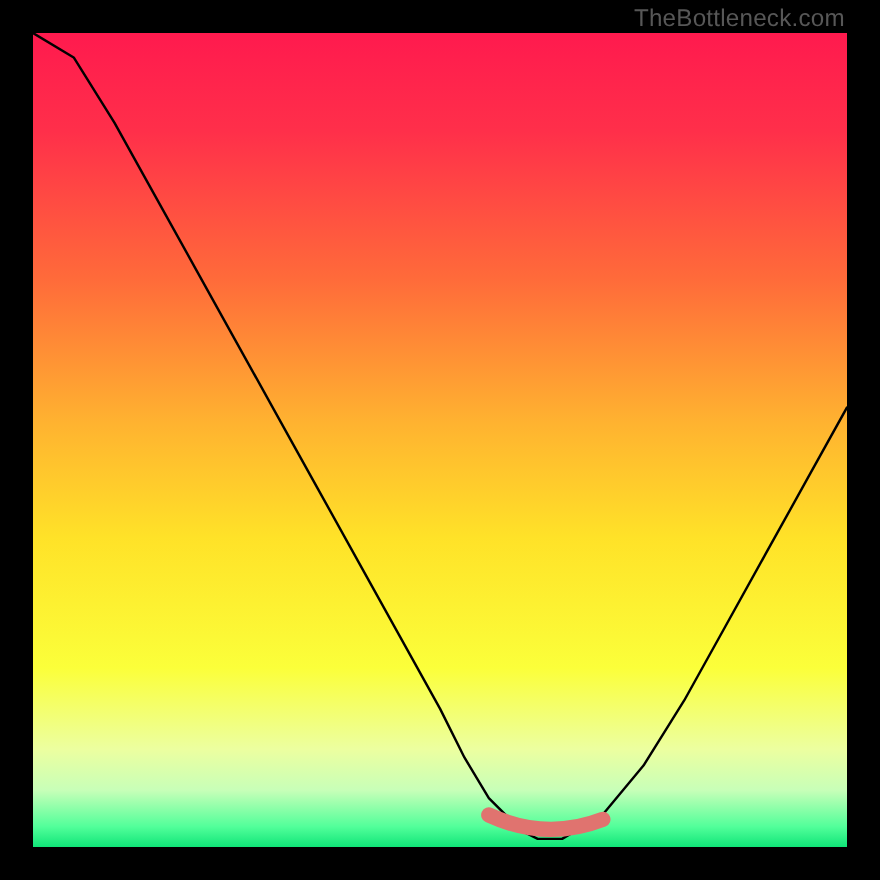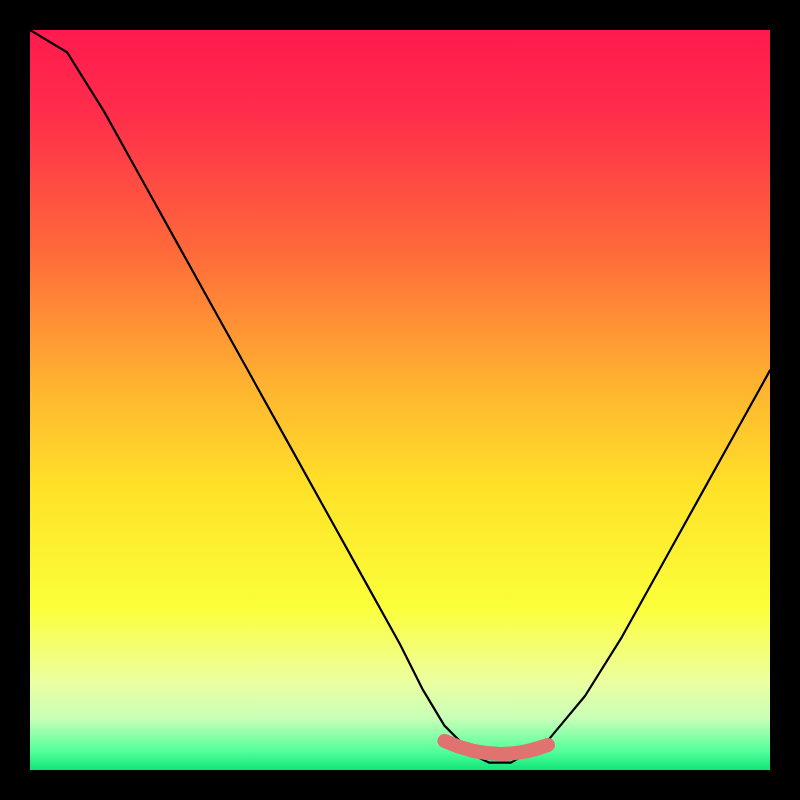--- a/index.html
+++ b/index.html
@@ -74,13 +74,14 @@
       </defs>
       <rect x="0" y="0" width="740" height="740" fill="url(#bg)"></rect>
     </svg>
 
     <svg class="curves" viewBox="0 0 740 740" preserveAspectRatio="none">
       <path id="curve-path" fill="none" stroke="#000000" stroke-width="2.2" stroke-linecap="round" stroke-linejoin="round" d="M0.0 0.0 L37.0 22.2 L74.0 81.4 L111.0 148.0 L148.0 214.6 L185.0 281.2 L222.0 347.8 L259.0 414.4 L296.0 481.0 L333.0 547.6 L370.0 614.2 L392.2 658.6 L414.4 695.6 L444.0 725.2 L458.8 732.6 L481.0 732.6 L518.0 710.4 L555.0 666.0 L592.0 606.8 L629.0 540.2 L666.0 473.6 L703.0 407.0 L740.0 340.4"></path>
       <path id="highlight-path" fill="none" stroke="#e0736f" stroke-width="14" stroke-linecap="round" stroke-linejoin="round" d="M414.4 710.9 Q466.2 734.9 518.0 714.9"></path>
     </svg>
   </div>
 
+  <div class="watermark">TheBottleneck.com</div>
 </div>
 
 </body></html>

